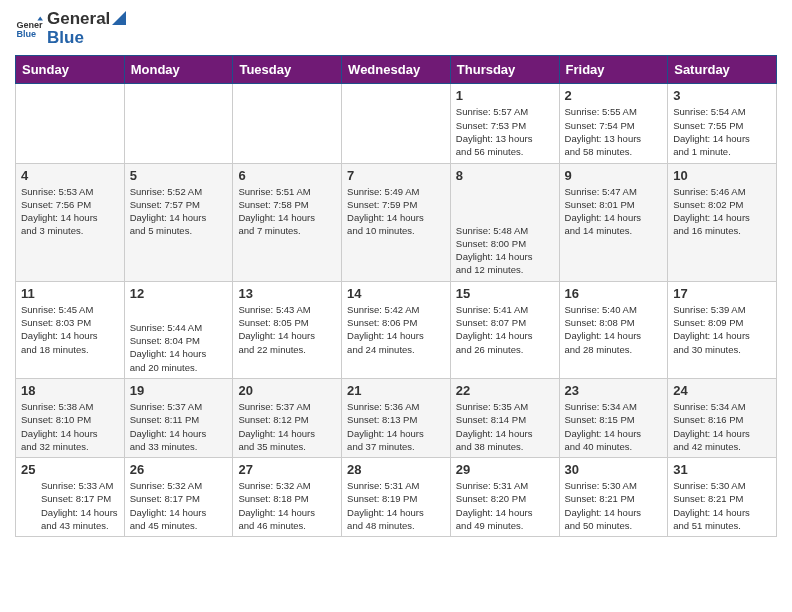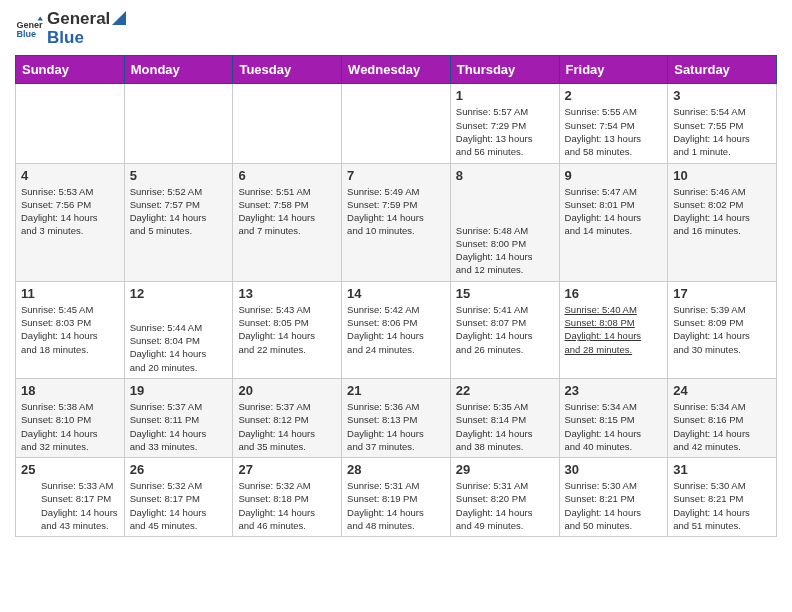--- a/index.html
+++ b/index.html
@@ -36,21 +36,21 @@
     .subtitle {
       font-size: 14px;
       color: #555;
     }
     .calendar {
       width: 100%;
       border-collapse: collapse;
       border: 1px solid #ccc;
     }
     .calendar th {
-      background-color: #a21caf;
+      background-color: #701a75;
       color: #fff;
       text-align: left;
       padding: 6px 6px;
       font-size: 13px;
       font-weight: bold;
       border: 1px solid #1e4f8a;
     }
     .calendar td {
       vertical-align: top;
       border: 1px solid #ccc;
@@ -123,21 +123,21 @@
   </thead>
   <tbody id="calendar-body">
   <tr class="row-odd">
         <td class="empty-cell"></td>
         <td class="empty-cell"></td>
         <td class="empty-cell"></td>
         <td class="empty-cell"></td>
         <td>
           <div class="day-number">1</div>
           <div class="day-info" style="white-space: pre-line;">Sunrise: 5:57 AM
-Sunset: 7:29 PM
+Sunset: 7:53 PM
 Daylight: 13 hours
 and 56 minutes.</div>
         </td>
         <td>
           <div class="day-number">2</div>
           <div class="day-info" style="white-space: pre-line;">Sunrise: 5:55 AM
 Sunset: 7:54 PM
 Daylight: 13 hours
 and 58 minutes.</div>
         </td>
@@ -231,21 +231,21 @@
         </td>
         <td>
           <div class="day-number">15</div>
           <div class="day-info" style="white-space: pre-line;">Sunrise: 5:41 AM
 Sunset: 8:07 PM
 Daylight: 14 hours
 and 26 minutes.</div>
         </td>
         <td>
           <div class="day-number">16</div>
-          <div class="day-info" style="white-space: pre-line; text-decoration: underline;">Sunrise: 5:40 AM
+          <div class="day-info" style="white-space: pre-line;">Sunrise: 5:40 AM
 Sunset: 8:08 PM
 Daylight: 14 hours
 and 28 minutes.</div>
         </td>
         <td>
           <div class="day-number">17</div>
           <div class="day-info" style="white-space: pre-line;">Sunrise: 5:39 AM
 Sunset: 8:09 PM
 Daylight: 14 hours
 and 30 minutes.</div>

